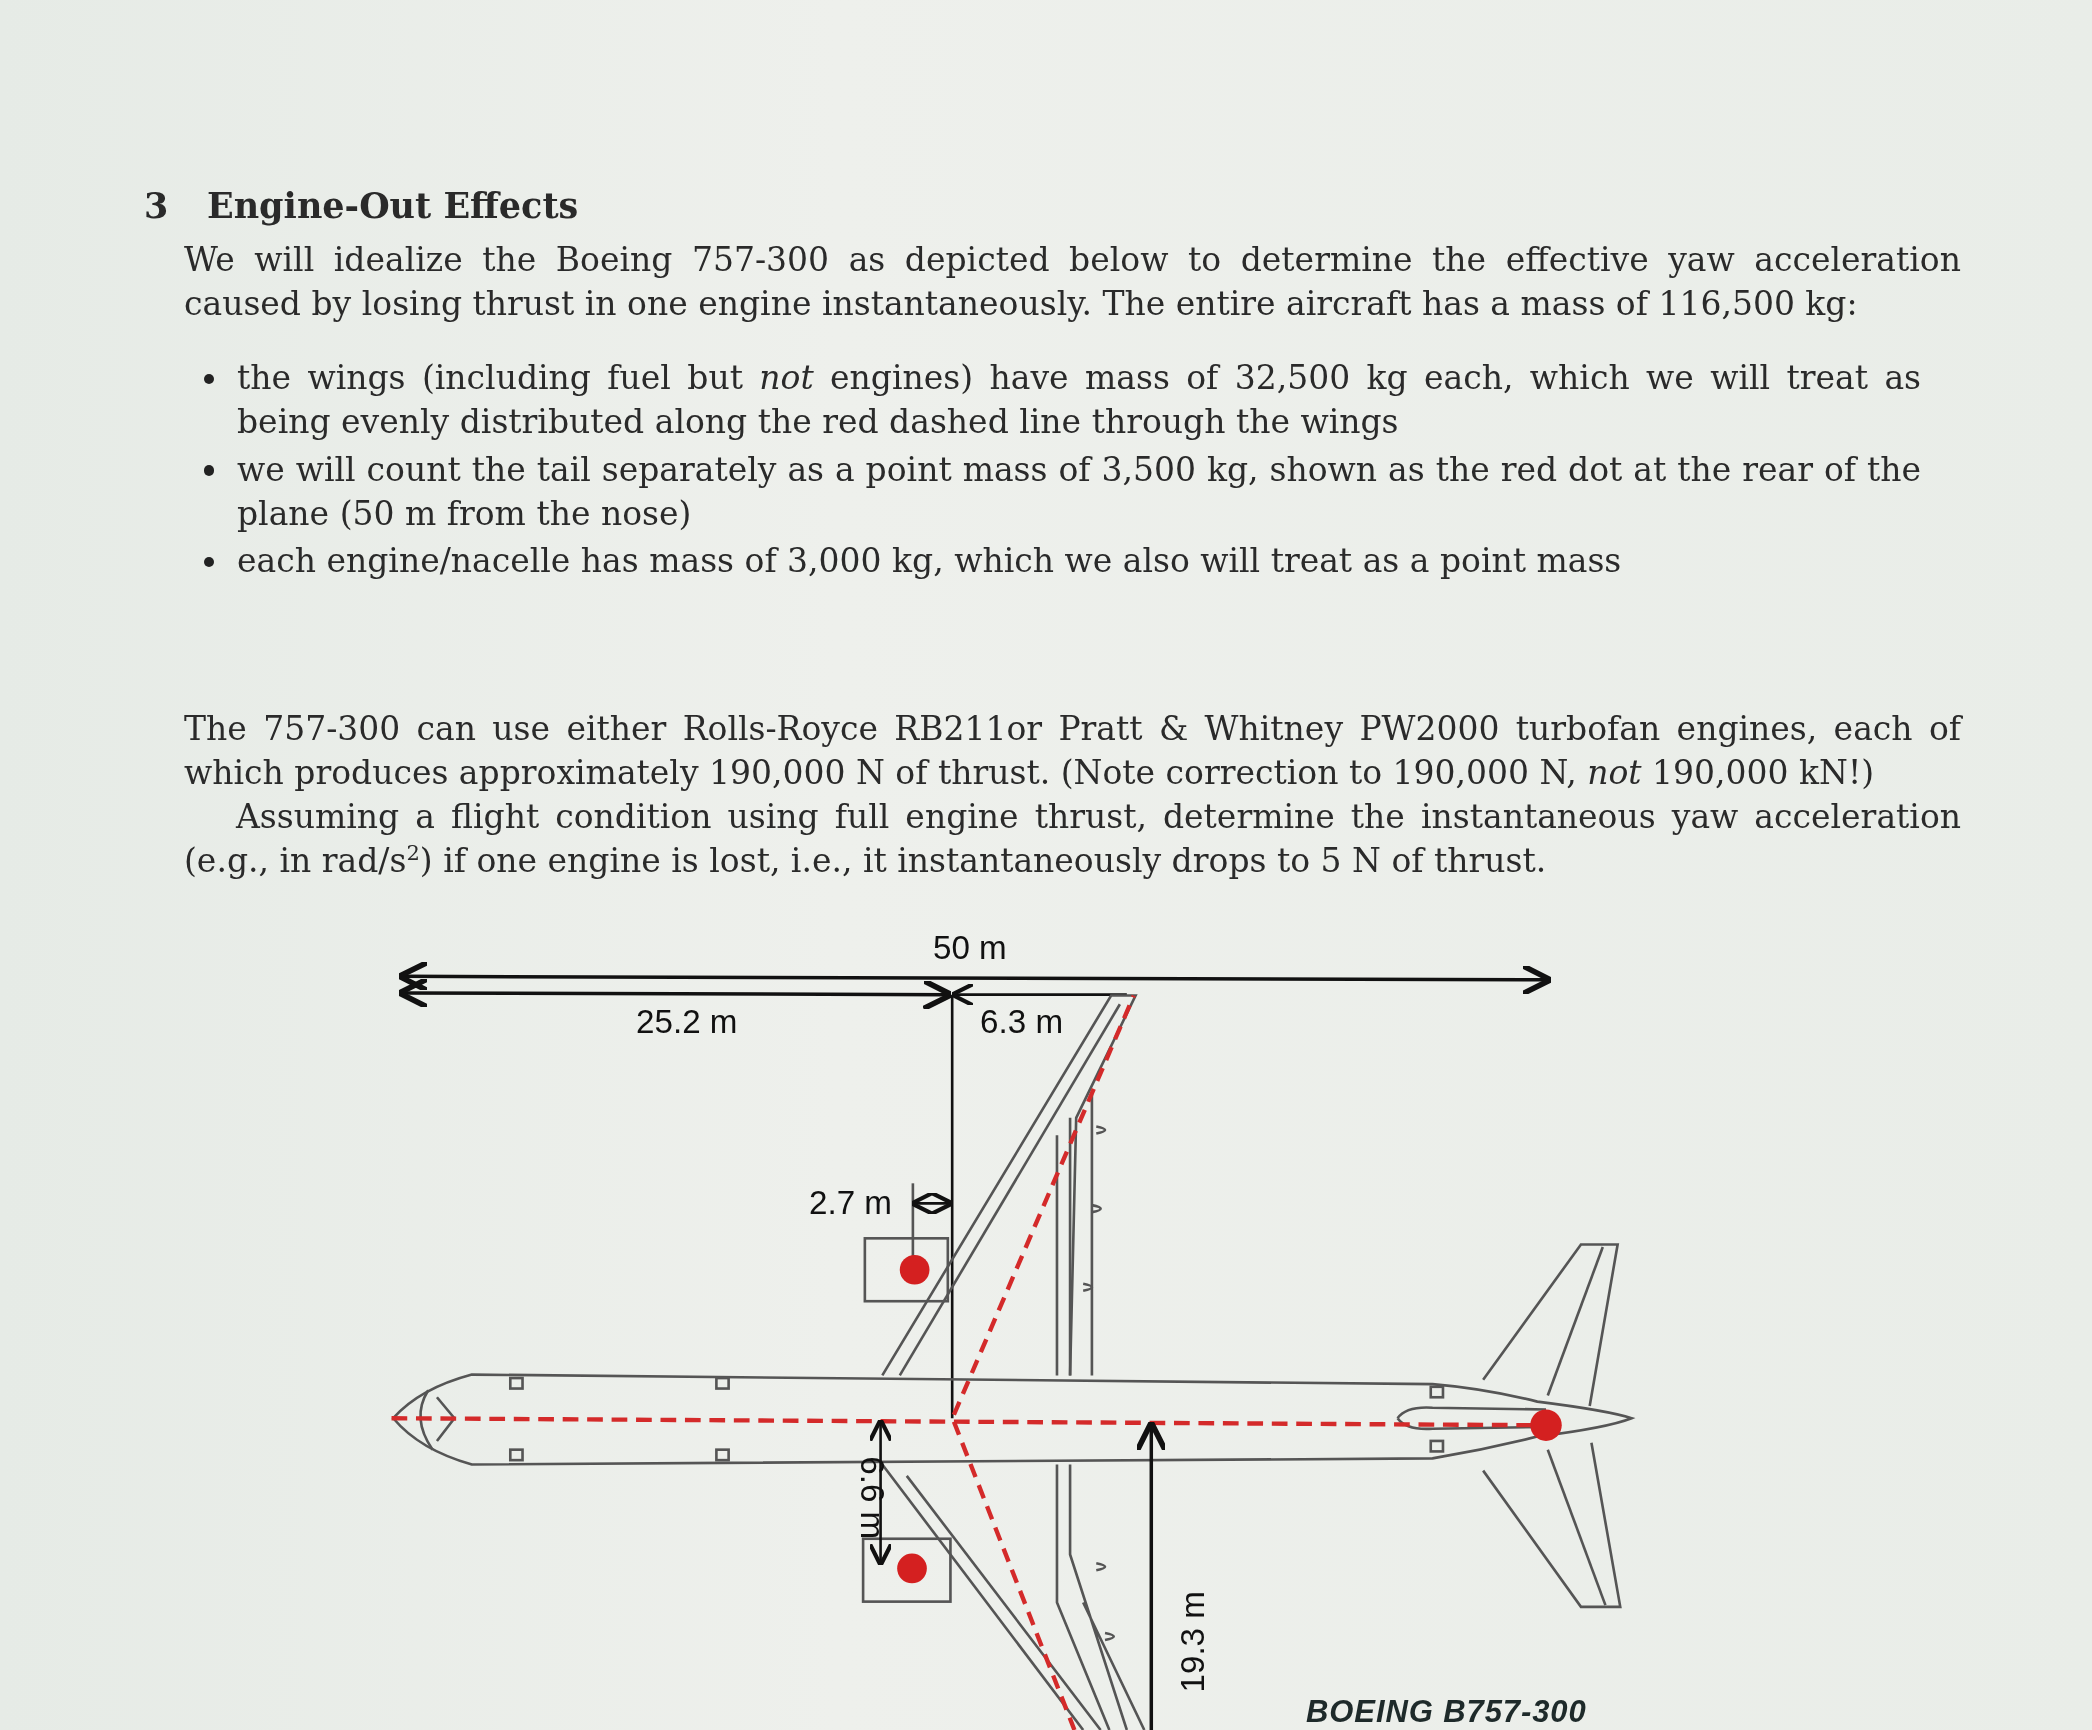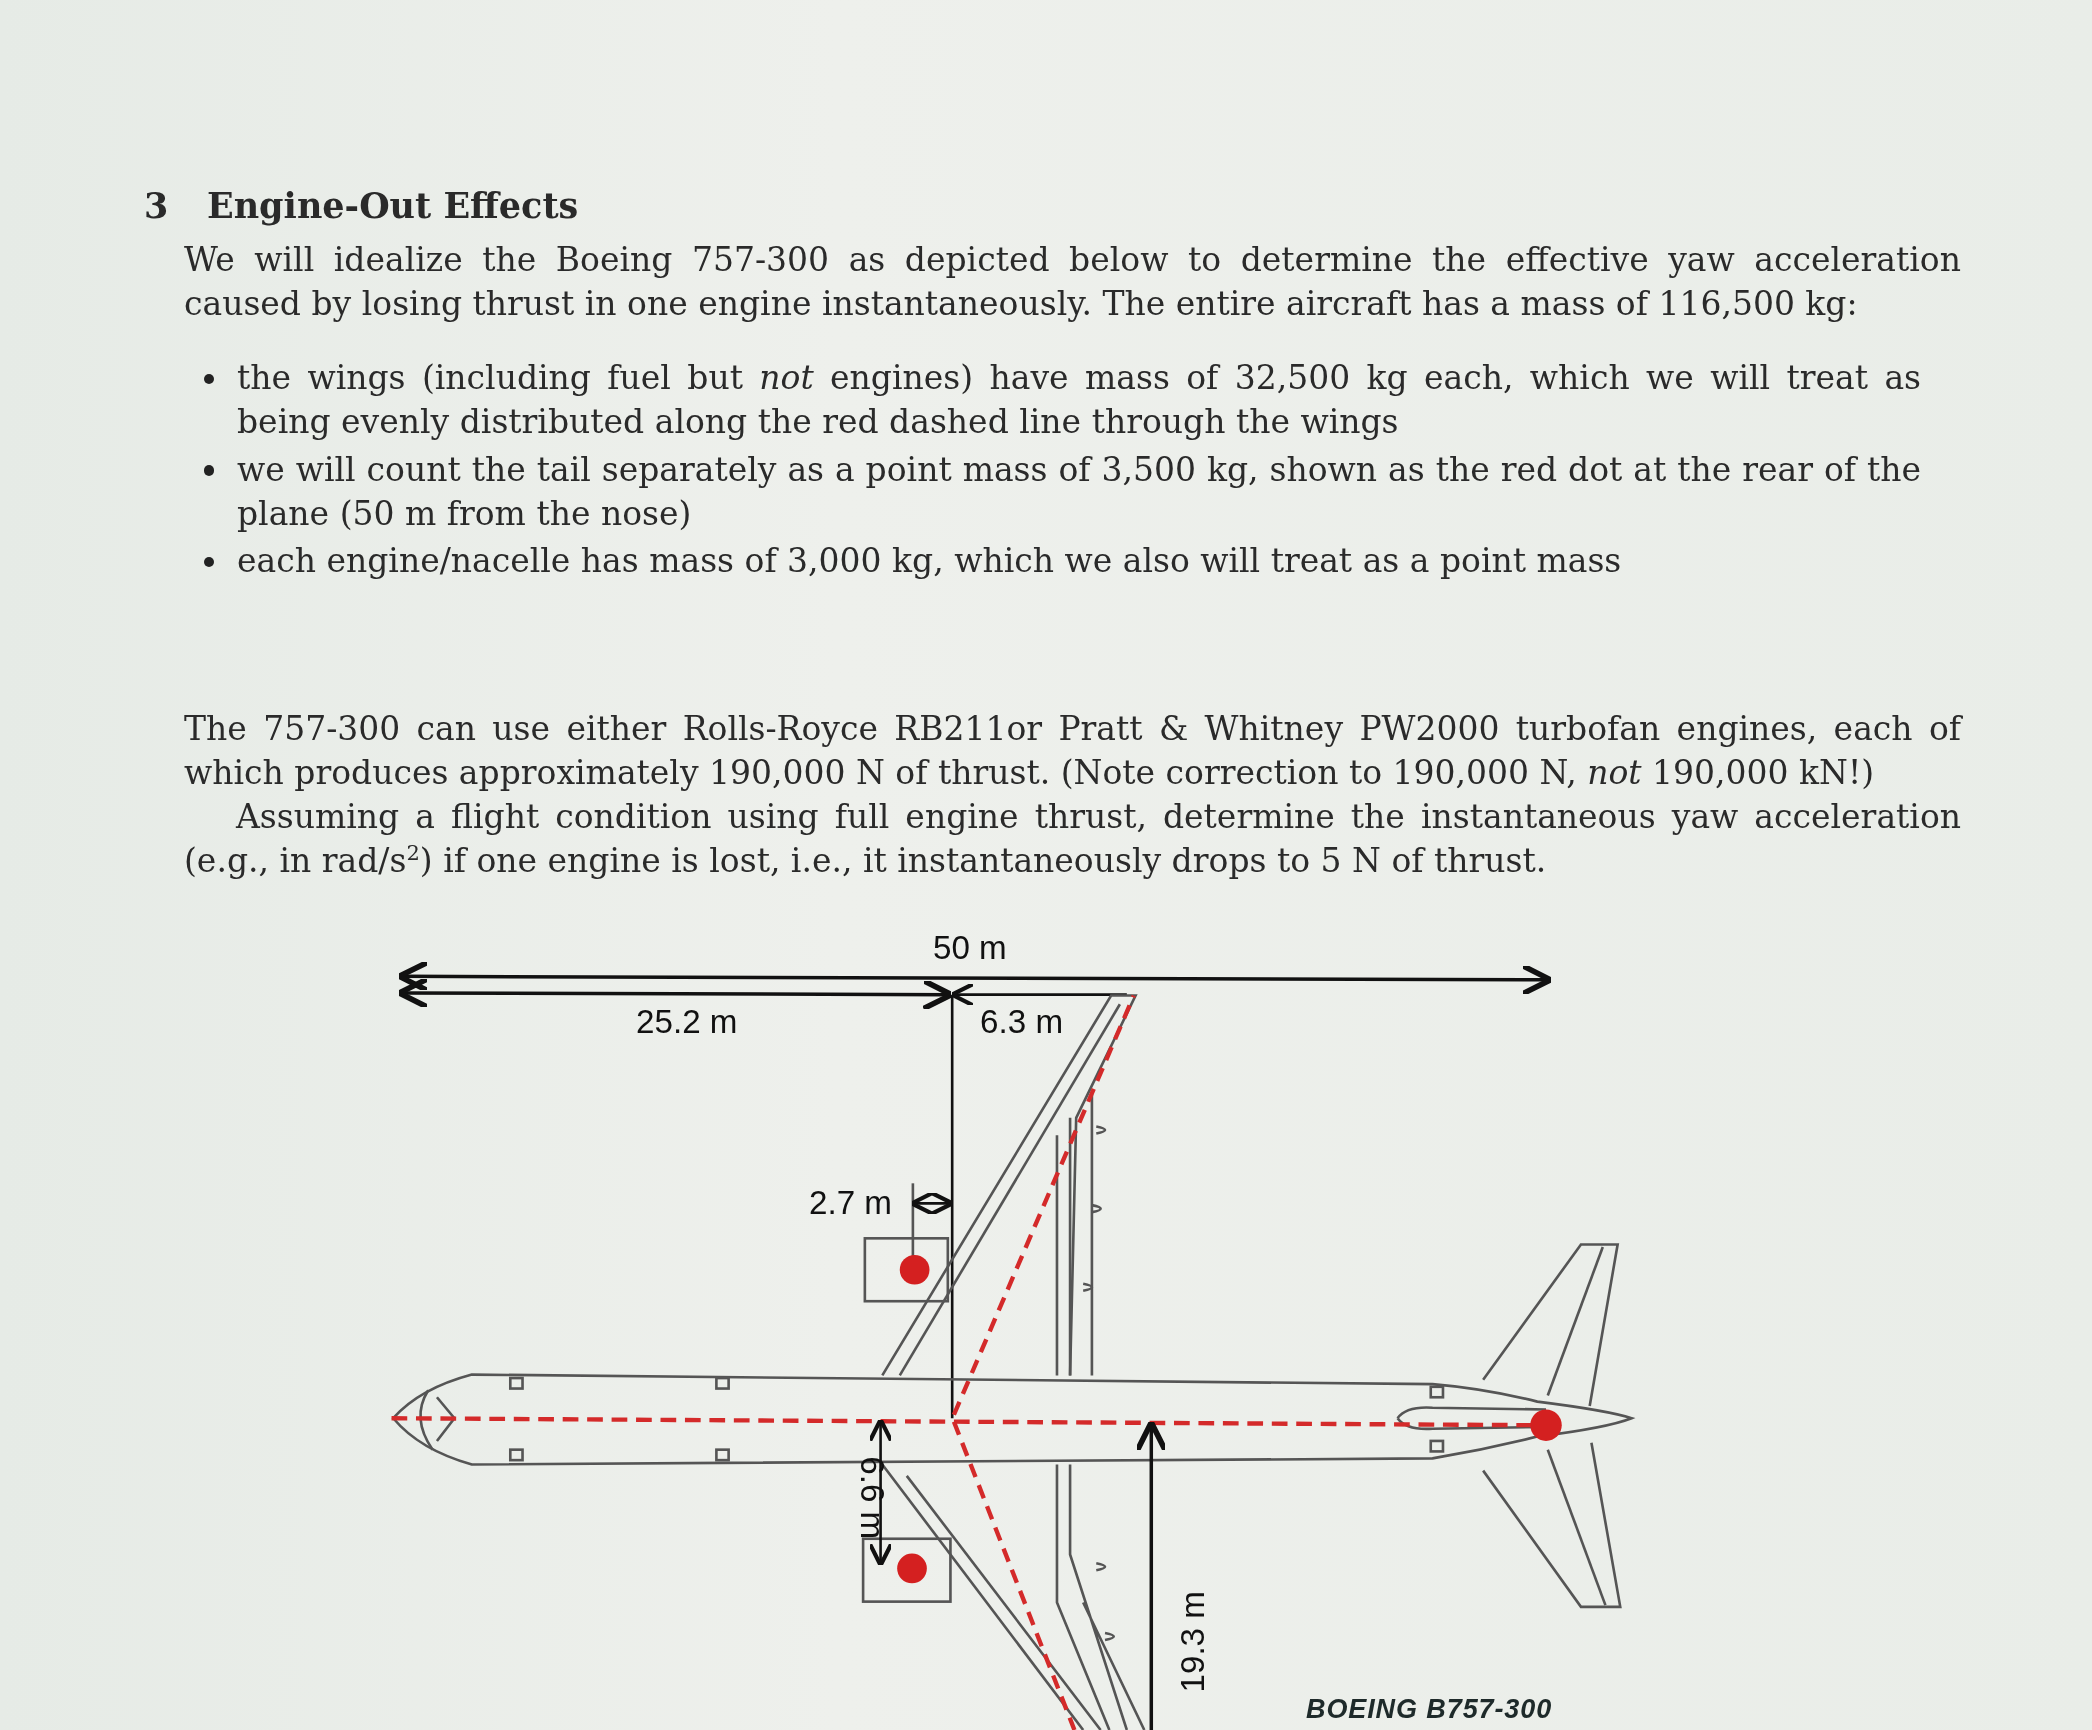--- a/index.html
+++ b/index.html
@@ -33,21 +33,21 @@
   }
   .p2 { top:707px; }
   .p3 { top:795px; text-indent:52px; }
   em { font-style:italic; }
   sup { font-size:21px; line-height:0; }
   svg.diagram { position:absolute; left:0; top:0; }
   .dim-label { font-family:"Liberation Sans", sans-serif; font-size:38px; fill:#111; }
   .caption {
     position:absolute; left:1306px; top:1694px;
     font-family:"Liberation Sans", sans-serif; font-weight:bold; font-style:italic;
-    font-size:27px; color:#1e2a2a; letter-spacing:0.9px; white-space:nowrap;
+    font-size:31px; color:#1e2a2a; letter-spacing:0.9px; white-space:nowrap;
   }
 </style>
 </head>
 <body>
 
 <div class="page">
 
   <div class="heading">
     <span class="num">3</span><span>Engine-Out Effects</span>
   </div>

